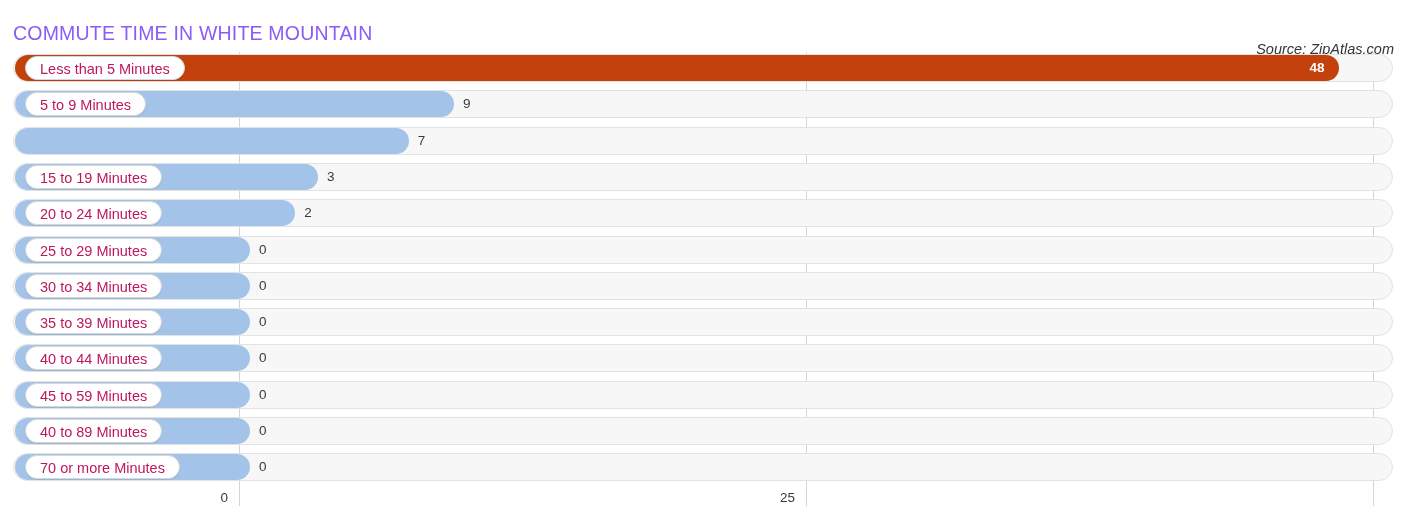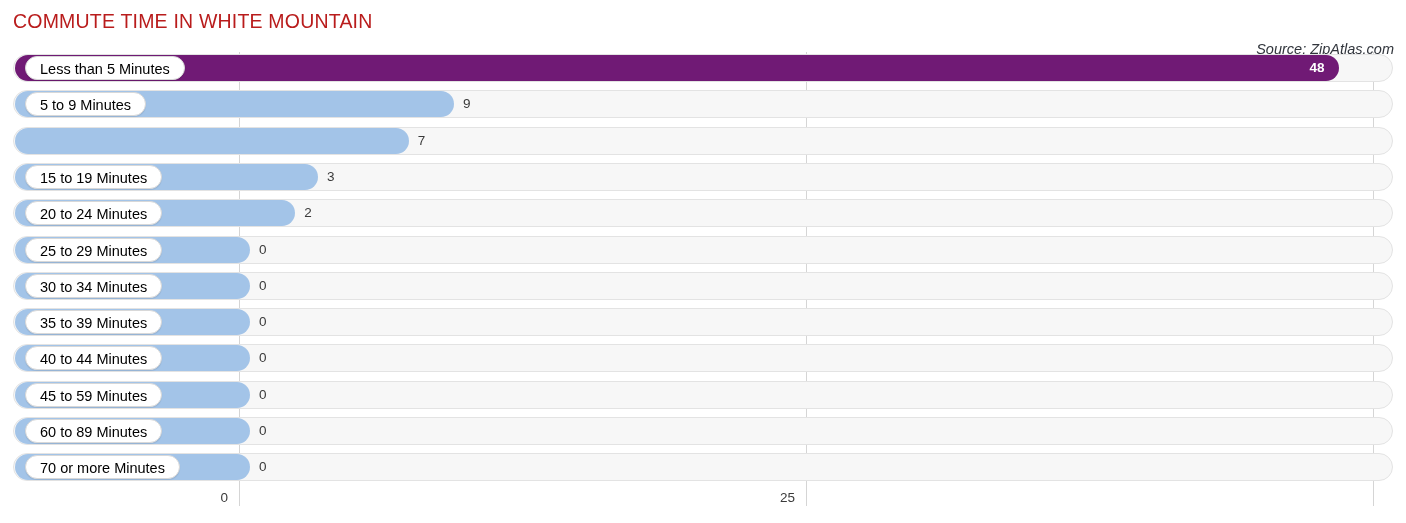--- a/index.html
+++ b/index.html
@@ -20,23 +20,23 @@
     position: absolute;
     left: 0; top: 0;
     width: 1406px;
     height: 523px;
   }
 
   
   .title {
     position: absolute;
     left: 13px;
-    top: 10px;
+    top: 22px;
     font-size: 19.5px;
-    color: #b91c1c;
+    color: #8b5cf6;
     letter-spacing: 0.2px;
     white-space: nowrap;
   }
   .source {
     position: absolute;
     right: 12px;
     top: 13px;
     font-size: 14.5px;
     font-style: italic;
     color: #31353c;
@@ -86,21 +86,21 @@
   
   .bar {
     position: absolute;
     left: 15px;
     top: 3px;
     height: 26px;
     border-radius: 13px;
     box-sizing: border-box;
   }
   .bar.light  { background: #a3c4e8; }
-  .bar.strong { background: #701a75; text-decoration: underline; }
+  .bar.strong { background: #c2410c; text-decoration: underline; }
 
   
   .val-in {
     position: absolute;
     top: 0;
     height: 26px;
     line-height: 26px;
     right: 14px;
     font-size: 13.5px;
     font-weight: bold;
@@ -123,21 +123,21 @@
     position: absolute;
     left: 25px;
     top: 4px;
     height: 24px;
     line-height: 24px;
     padding: 0 14px;
     background: #ffffff;
     border: 1px solid #d8d8d8;
     border-radius: 12px;
     font-size: 14.5px;
-    color: #000000;
+    color: #be185d;
     white-space: nowrap;
     box-sizing: border-box;
     box-shadow: 0 1px 1px rgba(0,0,0,0.09);
   }
 
   
   .axis {
     position: absolute;
     left: 0;
     top: 486px;
@@ -229,21 +229,21 @@
       <div class="row" style="top: 326.7px;">
         <div class="track"></div>
         <div class="bar light" style="width: 235px;"></div>
         <div class="val-out" style="left: 259px;">0</div>
         <div class="pill">45 to 59 Minutes</div>
       </div>
       <div class="row" style="top: 363px;">
         <div class="track"></div>
         <div class="bar light" style="width: 235px;"></div>
         <div class="val-out" style="left: 259px;">0</div>
-        <div class="pill">60 to 89 Minutes</div>
+        <div class="pill">40 to 89 Minutes</div>
       </div>
       <div class="row" style="top: 399.3px;">
         <div class="track"></div>
         <div class="bar light" style="width: 235px;"></div>
         <div class="val-out" style="left: 259px;">0</div>
         <div class="pill">70 or more Minutes</div>
       </div>
     </div>
 
   <div class="axis" id="axis">

